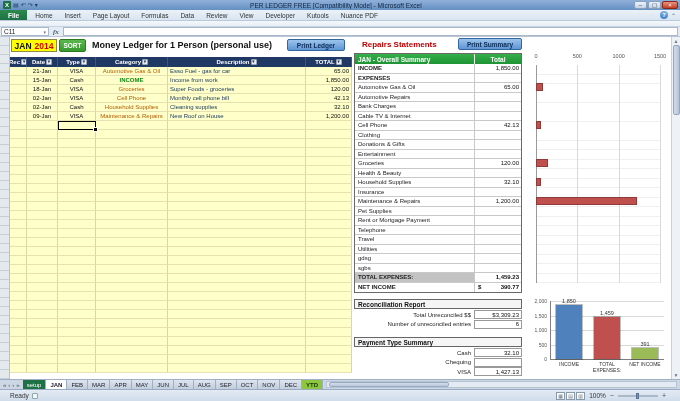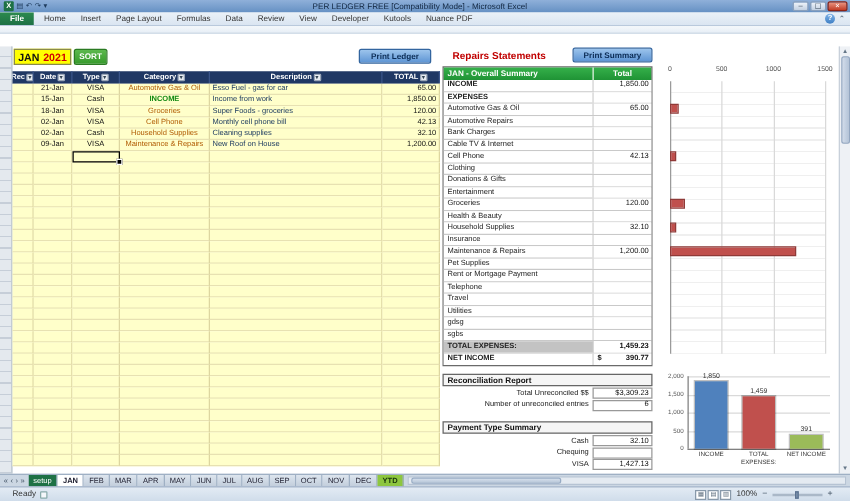--- a/index.html
+++ b/index.html
@@ -159,29 +159,38 @@
         <div class="rtab">Kutools</div>
         <div class="rtab">Nuance PDF</div>
       </div>
     <div class="tabrow-right">
       <span class="help-icon">?</span>
       <span class="collapse-icon">⌃</span>
     </div>
   </div>
   <div class="ribbonstrip"></div>
 
+  <div class="formularow">
+    <div class="namebox">
+      <span>C11</span>
+      <span class="nb-arrow">▾</span>
+    </div>
+    <span class="fx">fx</span>
+    <div class="formulafield"></div>
+  </div>
 
   <div class="content">
     <div class="rowstrip"></div>
 
     <div class="monthbox">
       <span>JAN</span>
-      <span class="yr">2021</span>
+      <span class="yr">2014</span>
     </div>
     <div class="sortbtn">SORT</div>
+    <div class="ledgertitle">Money Ledger for 1 Person (personal use)</div>
     <div class="printbtn printledger">Print Ledger</div>
 
     <div class="ltable">
       <div class="lheader">
           <div class="lhcell" style="width: 17px;">
             <span>Rec</span>
             <div class="filter">▾</div>
           </div>
           <div class="lhcell" style="width: 31px;">
             <span>Date</span>

